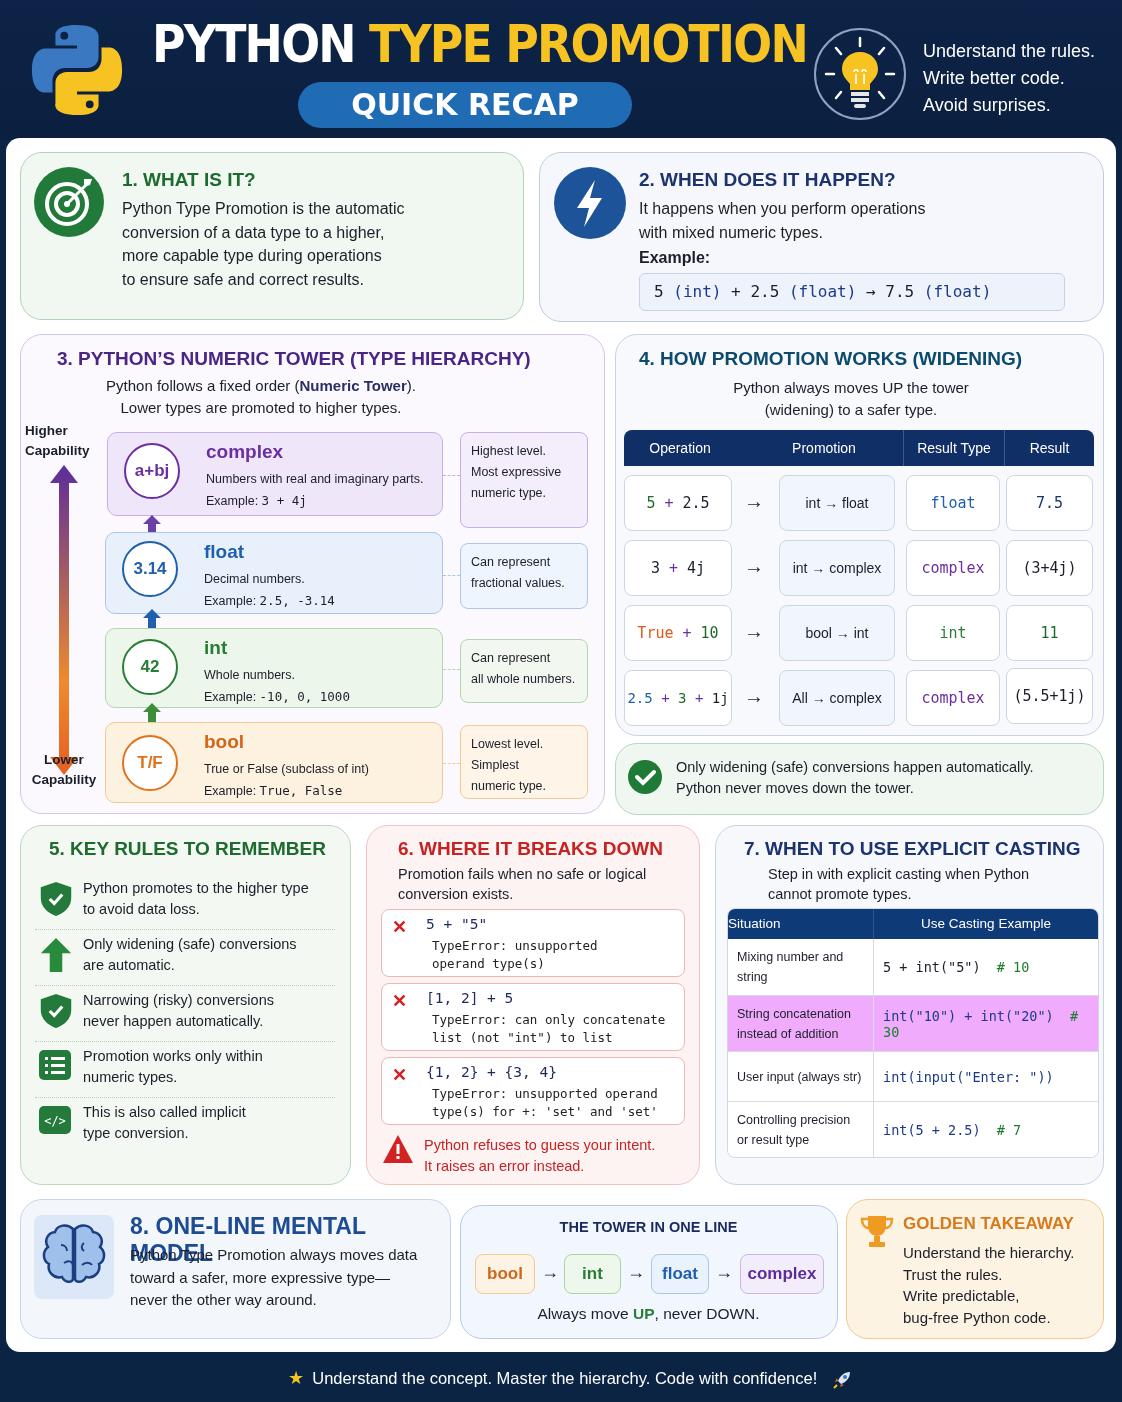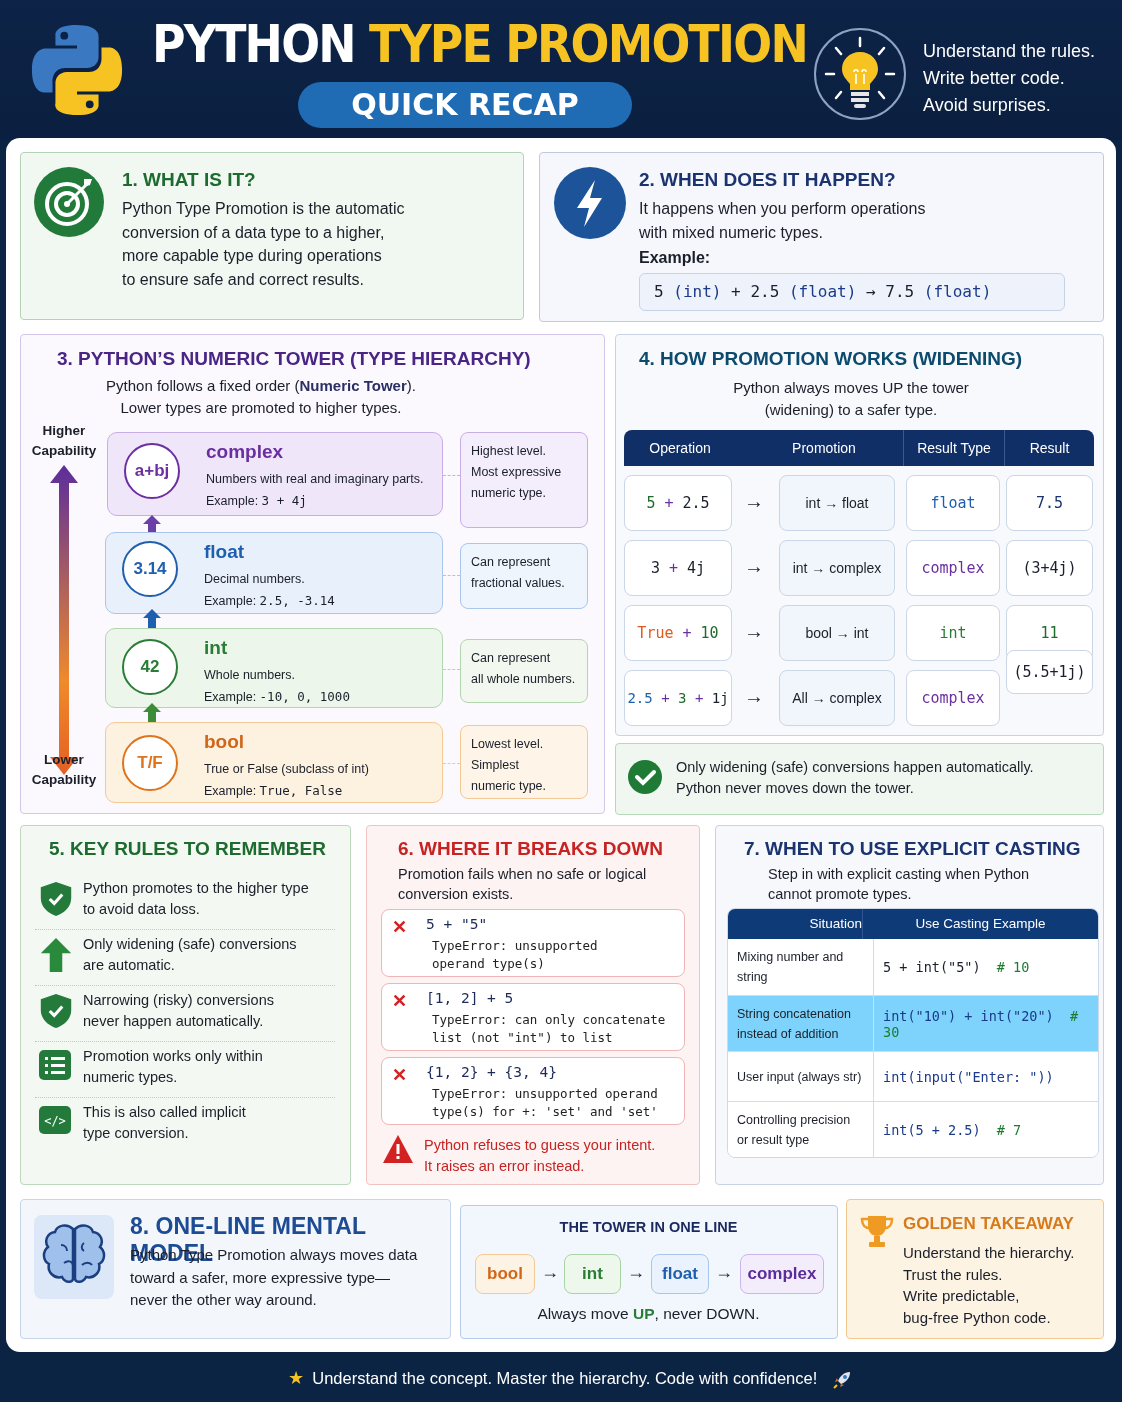--- a/index.html
+++ b/index.html
@@ -8,21 +8,21 @@
 
 .header{position:absolute;left:0;top:0;width:1122px;height:140px;background:linear-gradient(180deg,#0d2347,#0b2040)}
 .py-logo{position:absolute;left:28px;top:20px;width:98px;height:100px}
 .title{position:absolute;left:152px;top:14px;font-family:"DejaVu Sans",sans-serif;font-weight:bold;font-size:52px;letter-spacing:-2px;color:#fff;white-space:nowrap;transform:scaleX(.88);transform-origin:left}
 .title .hl{color:#f6c322}
 .recap{position:absolute;left:298px;top:82px;width:334px;height:46px;border-radius:23px;background:#1f6bb4;color:#fff;font-family:"DejaVu Sans",sans-serif;font-weight:bold;font-size:30px;text-align:center;line-height:46px}
 .bulb{position:absolute;left:814px;top:28px;width:92px;height:92px;border-radius:50%;border:2px solid #8fa2c4}
 .tagline{position:absolute;left:923px;top:38px;color:#fff;font-size:18px;line-height:27px}
 
 .panel{position:absolute;left:6px;top:138px;width:1110px;height:1214px;background:#fff;border-radius:14px}
-.card{position:absolute;border-radius:4px;border:1.5px solid #ccc}
+.card{position:absolute;border-radius:22px;border:1.5px solid #ccc}
 .h{font-weight:bold;font-size:19px}
 .p{font-size:16px;line-height:23.5px}
 
 .footer{position:absolute;left:9px;top:1356px;width:1122px;height:46px;color:#fff;font-size:16.5px;text-align:center;line-height:44px}
 .footer .star{color:#f6c322;font-size:18px;margin-right:8px}
 
 .tier{position:absolute;border-radius:10px;border:1.5px solid}
 .tier .circ{position:absolute;left:16px;top:10px;width:56px;height:56px;border-radius:50%;border:2px solid;background:#fff;display:flex;align-items:center;justify-content:center;font-weight:bold;font-size:17px}
 .tier .nm{position:absolute;left:98px;top:8px;font-weight:bold;font-size:19px}
 .tier .ds{position:absolute;left:98px;top:36px;font-size:12.5px;line-height:21px}
@@ -118,21 +118,21 @@
     <span>5</span> <span style="color:#1b3a8a">(int)</span> <span>+</span> <span>2.5</span> <span style="color:#1b3a8a">(float)</span> <span>→</span> <span>7.5</span> <span style="color:#1b3a8a">(float)</span>
   </div>
 </div>
 
 <div class="card" style="left:20px;top:334px;width:585px;height:480px;background:#fbf9fe;border-color:#d4c6ea">
   <div class="h" style="position:absolute;left:36px;top:13px;color:#4a2585">3. PYTHON’S NUMERIC TOWER (TYPE HIERARCHY)</div>
   <div style="position:absolute;left:0;top:40px;width:480px;text-align:center;font-size:15px;line-height:22px">
     <div><span>Python follows a fixed order (</span><span style="color:#2b2f63;font-weight:bold">Numeric Tower</span><span>).</span></div>
     <div>Lower types are promoted to higher types.</div>
   </div>
-  <div style="position:absolute;left:4px;top:86px;width:78px;text-align:center;font-size:13.5px;font-weight:bold;line-height:20px">
+  <div style="position:absolute;left:4px;top:86px;width:78px;text-align:left;font-size:13.5px;font-weight:bold;line-height:20px">
     <div>Higher</div>
       <div>Capability</div>
   </div>
   <svg style="position:absolute;left:28px;top:130px" width="30" height="310" viewBox="0 0 30 310">
     <defs>
         <linearGradient id="ga" x1="0" y1="0" x2="0" y2="1">
           <stop offset="0" stop-color="#5b2d9b"></stop>
           <stop offset=".7" stop-color="#f08a2b"></stop>
           <stop offset="1" stop-color="#e45f24"></stop>
         </linearGradient>
@@ -244,21 +244,21 @@
     <div style="position:absolute;left:128px;top:285px;font-size:20px">→</div>
     <div class="cell" style="left:163px;top:270px;width:116px;height:56px;background:#f1f5fc;font-size:14px">bool → int</div>
     <div class="cell mono" style="left:290px;top:270px;width:94px;height:56px;color:#2a7d36">int</div>
     <div class="cell mono" style="left:390px;top:270px;width:87px;height:56px;color:#1f6b2a">11</div>
   </div>
   <div>
     <div class="cell mono" style="left:8px;top:335px;width:108px;height:56px;font-size:14px"><span style="color:#1f5fae">2.5</span>&nbsp;<span style="color:#6a2fa0">+</span>&nbsp;<span style="color:#1f6b2a">3</span>&nbsp;<span style="color:#6a2fa0">+</span>&nbsp;<span>1j</span></div>
     <div style="position:absolute;left:128px;top:350px;font-size:20px">→</div>
     <div class="cell" style="left:163px;top:335px;width:116px;height:56px;background:#f1f5fc;font-size:14px">All → complex</div>
     <div class="cell mono" style="left:290px;top:335px;width:94px;height:56px;color:#6a2fa0">complex</div>
-    <div class="cell mono" style="left:390px;top:315px;width:87px;height:44px">(5.5+1j)</div>
+    <div class="cell mono" style="left:390px;top:333px;width:87px;height:56px">(5.5+1j)</div>
   </div>
 </div>
 <div class="card" style="left:615px;top:743px;width:489px;height:72px;background:#f0f7f0;border-color:#b7d9bb">
   <svg style="position:absolute;left:12px;top:16px" width="34" height="34" viewBox="0 0 34 34">
       <circle cx="17" cy="17" r="17" fill="#1f7a36"></circle>
       <path d="M9 17l6 6 11-11" stroke="#fff" stroke-width="4" fill="none" stroke-linecap="round"></path>
     </svg>
   <div style="position:absolute;left:60px;top:13px;font-size:14.5px;line-height:21px">
     <div>Only widening (safe) conversions happen automatically.</div>
       <div>Python never moves down the tower.</div>
@@ -367,30 +367,30 @@
 </div>
 
 <div class="card" style="left:715px;top:825px;width:389px;height:360px;background:#f6f8fc;border-color:#c8d3e6">
   <div class="h" style="position:absolute;left:28px;top:12px;color:#1b3470">7. WHEN TO USE EXPLICIT CASTING</div>
   <div style="position:absolute;left:52px;top:38px;font-size:14.5px;line-height:20px">
       <div>Step in with explicit casting when Python</div>
       <div>cannot promote types.</div>
     </div>
   <div class="ct">
     <div style="display:flex;background:#0f3a78;color:#fff;font-size:13.5px;height:30px;line-height:30px">
-      <div style="width:135px;text-align:right;border-right:1.5px solid #2e5590">Situation</div>
+      <div style="width:146px;text-align:left;border-right:1.5px solid #2e5590">Situation</div>
       <div style="flex:1;text-align:center">Use Casting Example</div>
     </div>
     <div class="row" style="border-top:none;height:56px;background:#fff">
       <div class="c1">Mixing number and string</div>
       <div class="c2 mono">
           <span><span>5 + int("5")</span>&nbsp;&nbsp;<span class="cm"># 10</span></span>
         </div>
     </div>
-    <div class="row" style="height:56px;background:#7dd3fc">
+    <div class="row" style="height:56px;background:#f0abfc">
       <div class="c1">String concatenation instead of addition</div>
       <div class="c2 mono kw">
           <span><span>int("10") + int("20")</span>&nbsp;&nbsp;<span class="cm"># 30</span></span>
         </div>
     </div>
     <div class="row" style="height:50px;background:#fff">
       <div class="c1">User input (always str)</div>
       <div class="c2 mono kw">int(input("Enter: "))</div>
     </div>
     <div class="row" style="height:56px;background:#fff">

